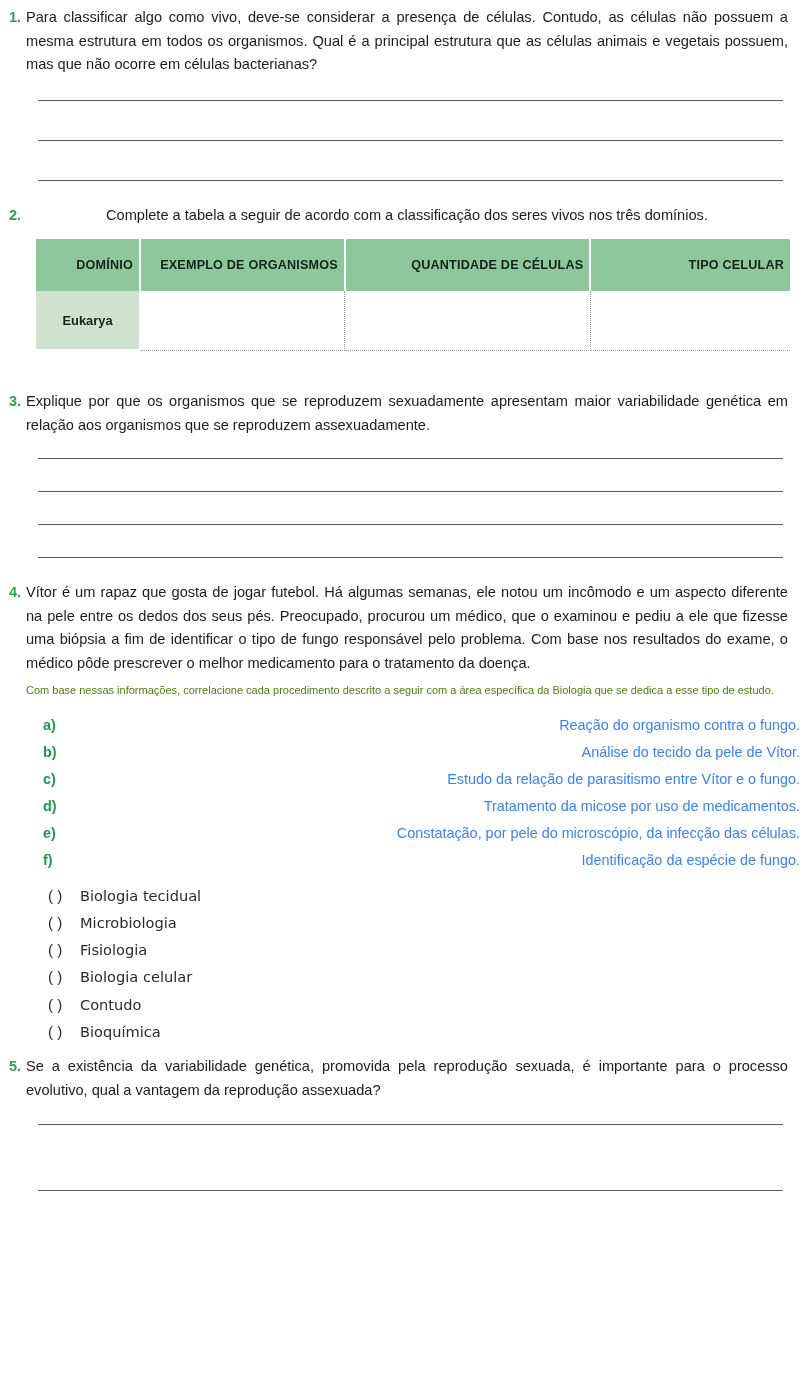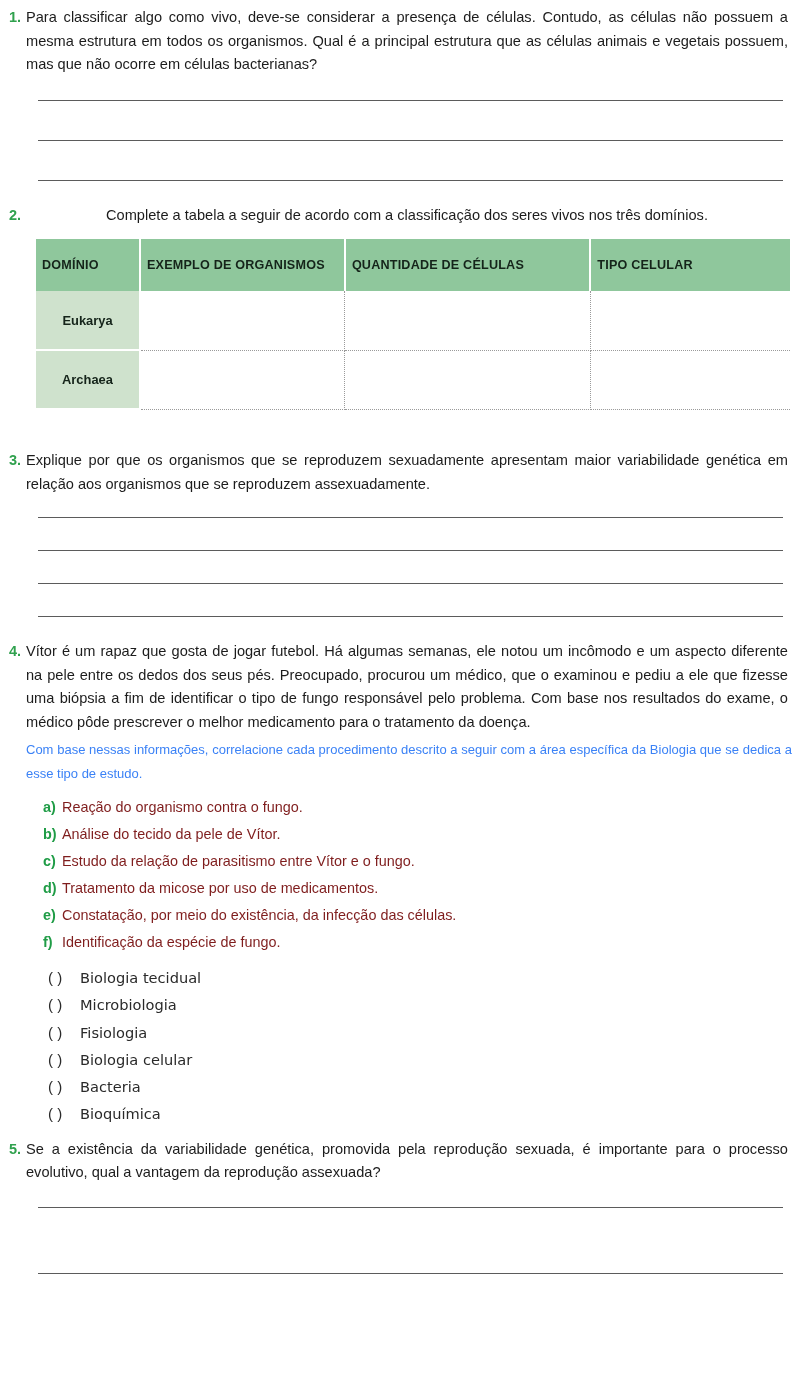--- a/index.html
+++ b/index.html
@@ -38,23 +38,23 @@
     line-height: 23.5px;
     color: #1c1c1c;
     flex: 1 1 auto;
     text-align: justify;
     padding-right: 12px;
     hyphens: none;
   }
   .q-text.tight { text-align: center; }
 
   .q-sub {
-    font-size: 13px;
+    font-size: 11px;
     line-height: 23.5px;
-    color: #3b82f6;
+    color: #4d7c0f;
     margin-left: 26px;
     padding-right: 8px;
     text-align: justify;
   }
 
   
   .lines { position: relative; }
   .ans-line {
     height: 0;
     border-bottom: 1.4px solid #5b5b5b;
@@ -70,21 +70,21 @@
     table-layout: fixed;
   }
   table.domains th {
     background: #8fc79c;
     color: #15241a;
     font-size: 12.6px;
     font-weight: bold;
     letter-spacing: 0.2px;
     height: 52px;
     padding: 0 6px;
-    text-align: left;
+    text-align: right;
     border-right: 2px solid #ffffff;
     vertical-align: middle;
     white-space: nowrap;
   }
   table.domains th:last-child { border-right: none; }
   table.domains th.col-dom { width: 100px; }
   table.domains th.col-ex  { width: 197px; }
   table.domains th.col-qt  { width: 236px; }
   table.domains th.col-tp  { width: 192px; margin-left: 12px; }
 
@@ -115,21 +115,21 @@
     font-size: 14.4px;
     line-height: 27px;
     margin-left: 43px;
   }
   .letter-mark {
     color: #1f9c46;
     font-weight: bold;
     flex: 0 0 auto;
     width: 19px;
   }
-  .letter-text { flex: 1 1 auto; color: #7f1d1d; }
+  .letter-text { flex: 1 1 auto; color: #3b82f6; text-align: right; }
 
   
   .check-item {
     display: flex;
     align-items: baseline;
     margin-left: 48px;
     font-size: 14.6px;
     line-height: 27.3px;
     color: #2a2a2a;
     font-family: "DejaVu Sans", sans-serif;
@@ -177,26 +177,20 @@
             <th class="col-tp">TIPO CELULAR</th>
           </tr>
         </thead>
         <tbody>
           <tr>
             <td class="dom-cell">Eukarya</td>
             <td></td>
             <td></td>
             <td></td>
           </tr>
-          <tr>
-            <td class="dom-cell">Archaea</td>
-            <td></td>
-            <td></td>
-            <td></td>
-          </tr>
         </tbody>
       </table>
     </div>
   </div>
 
   <div class="q-block" style="margin-top:39px;">
     <div class="q-row">
       <div class="q-num w1">3.</div>
       <div class="q-text">Explique por que os organismos que se reproduzem sexuadamente apresentam maior variabilidade genética em relação aos organismos que se reproduzem assexuadamente.</div>
     </div>
@@ -227,21 +221,21 @@
       <div class="letter-item">
         <span class="letter-mark">c)</span>
         <span class="letter-text">Estudo da relação de parasitismo entre Vítor e o fungo.</span>
       </div>
       <div class="letter-item">
         <span class="letter-mark">d)</span>
         <span class="letter-text">Tratamento da micose por uso de medicamentos.</span>
       </div>
       <div class="letter-item">
         <span class="letter-mark">e)</span>
-        <span class="letter-text">Constatação, por meio do existência, da infecção das células.</span>
+        <span class="letter-text">Constatação, por pele do microscópio, da infecção das células.</span>
       </div>
       <div class="letter-item">
         <span class="letter-mark">f)</span>
         <span class="letter-text">Identificação da espécie de fungo.</span>
       </div>
     </div>
 
     <div style="margin-top:8px;">
       <div class="check-item">
         <span class="check-paren">(    )</span>
@@ -254,21 +248,21 @@
       <div class="check-item">
         <span class="check-paren">(    )</span>
         <span class="check-label">Fisiologia</span>
       </div>
       <div class="check-item">
         <span class="check-paren">(    )</span>
         <span class="check-label">Biologia celular</span>
       </div>
       <div class="check-item">
         <span class="check-paren">(    )</span>
-        <span class="check-label">Bacteria</span>
+        <span class="check-label">Contudo</span>
       </div>
       <div class="check-item">
         <span class="check-paren">(    )</span>
         <span class="check-label">Bioquímica</span>
       </div>
     </div>
   </div>
 
   <div class="q-block" style="margin-top:10px;">
     <div class="q-row">

